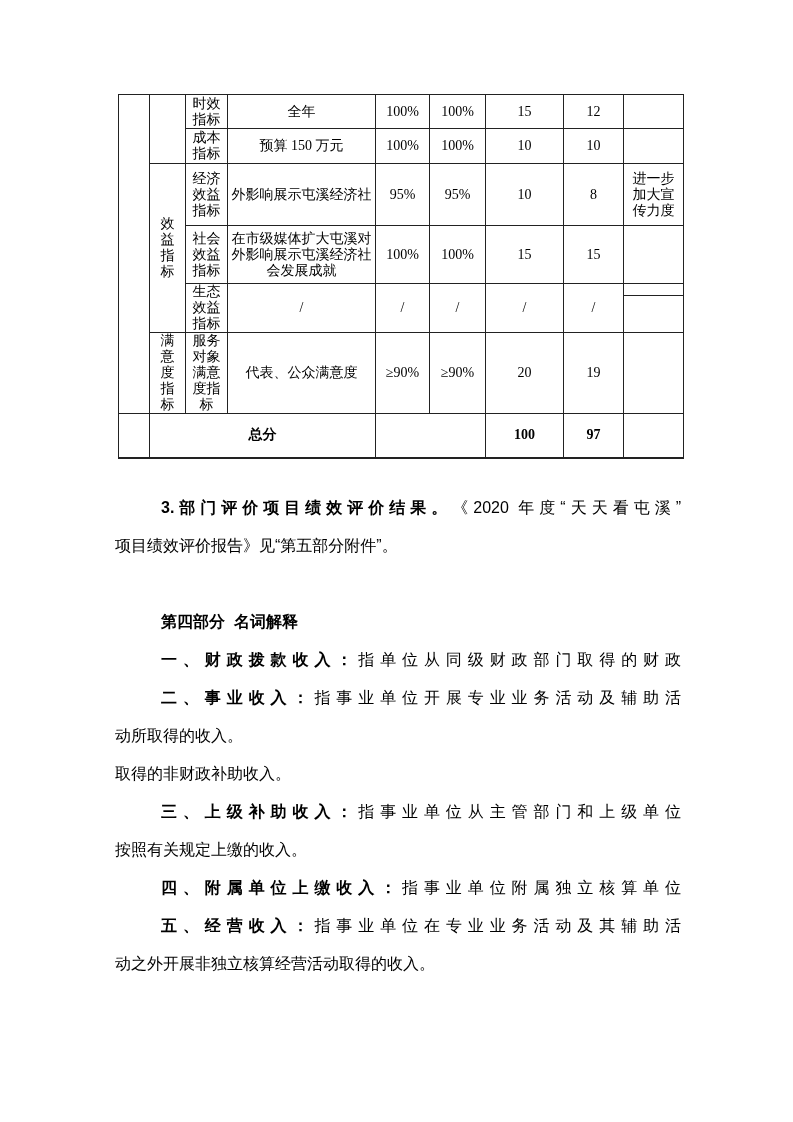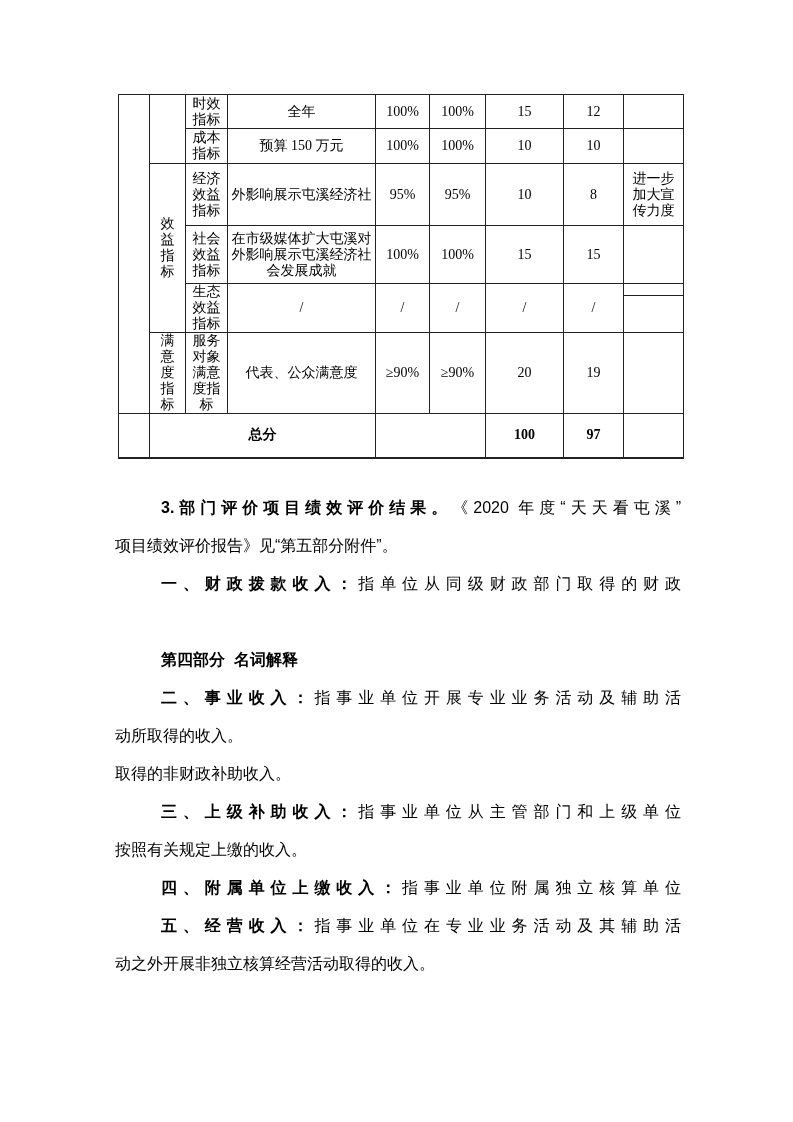--- a/index.html
+++ b/index.html
@@ -141,23 +141,23 @@
         <td>97</td>
         <td class="note"></td>
       </tr>
     </tbody>
   </table>
 
   <div class="body-text">
     <div class="line indent full sans"><span class="lead">3.部门评价项目绩效评价结果。</span><span class="sans">《2020 年度“天天看屯溪”</span></div>
     <div class="line sans">项目绩效评价报告》见“第五部分附件”。</div>
 
+    <div class="line indent heading gap-before">第四部分  名词解释</div>
+
     <div class="line indent full"><span class="lead">一、财政拨款收入：</span><span class="serif">指单位从同级财政部门取得的财政</span></div>
-
-    <div class="line indent heading gap-before">第四部分  名词解释</div>
 
     <div class="line indent full"><span class="lead">二、事业收入：</span><span class="serif">指事业单位开展专业业务活动及辅助活</span></div>
     <div class="line serif">动所取得的收入。</div>
 
     <div class="line serif">取得的非财政补助收入。</div>
     <div class="line indent full"><span class="lead">三、上级补助收入：</span><span class="serif">指事业单位从主管部门和上级单位</span></div>
 
     <div class="line serif">按照有关规定上缴的收入。</div>
     <div class="line indent full"><span class="lead">四、附属单位上缴收入：</span><span class="serif">指事业单位附属独立核算单位</span></div>
 

